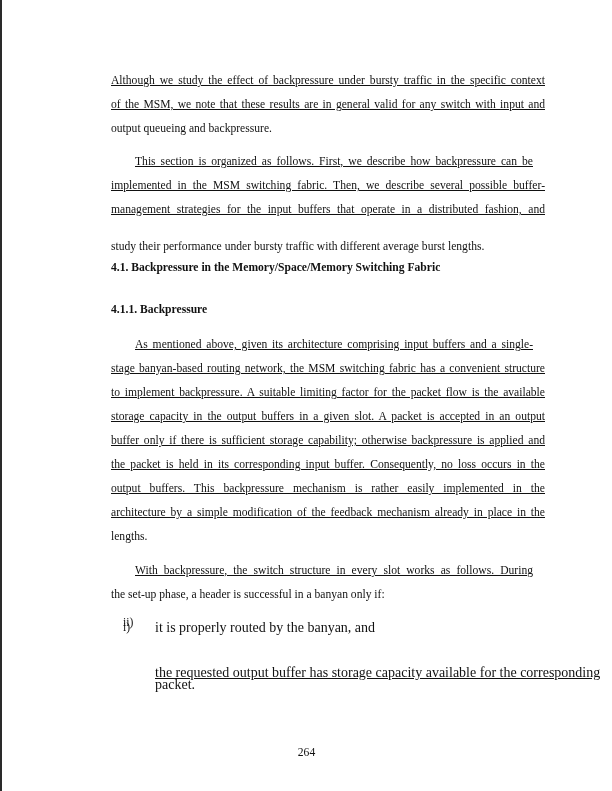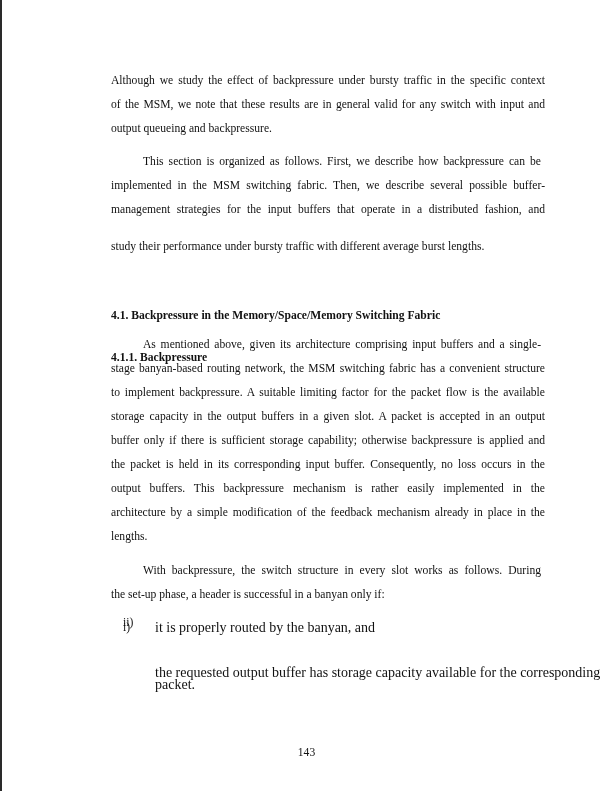--- a/index.html
+++ b/index.html
@@ -34,26 +34,26 @@
       left: 0;
       font-size: 11.6px;
       line-height: 14px;
       white-space: nowrap;
     }
     .justify {
       width: 434px;
       text-align: justify;
       text-align-last: justify;
       white-space: normal;
+      text-decoration: underline;
     }
-    .indent { left: 32px; width: 398px; }
+    .indent { left: 24px; width: 398px; }
     .heading {
       font-weight: bold;
       font-size: 11.6px;
-      margin-top: 48px;
     }
     .item-marker {
       position: absolute;
       left: 12px;
       font-size: 11.6px;
       line-height: 14px;
     }
     .item-text {
       position: absolute;
       left: 44px;
@@ -117,14 +117,14 @@
       <span class="item-marker" style="top:621px">i)</span>
       <span class="item-text" style="top:621px">it is properly routed by the banyan, and</span>
     </div>
     <div>
       <span class="item-marker" style="top:616px">ii)</span>
       <span class="item-text justify" style="top:654px">the requested output buffer has storage capacity available for the corresponding</span>
       <span class="item-text" style="top:678px">packet.</span>
     </div>
   </div>
 
-  <div class="page-number" style="top:746px">143</div>
+  <div class="page-number" style="top:746px">264</div>
 </div>
 
 </body></html>

